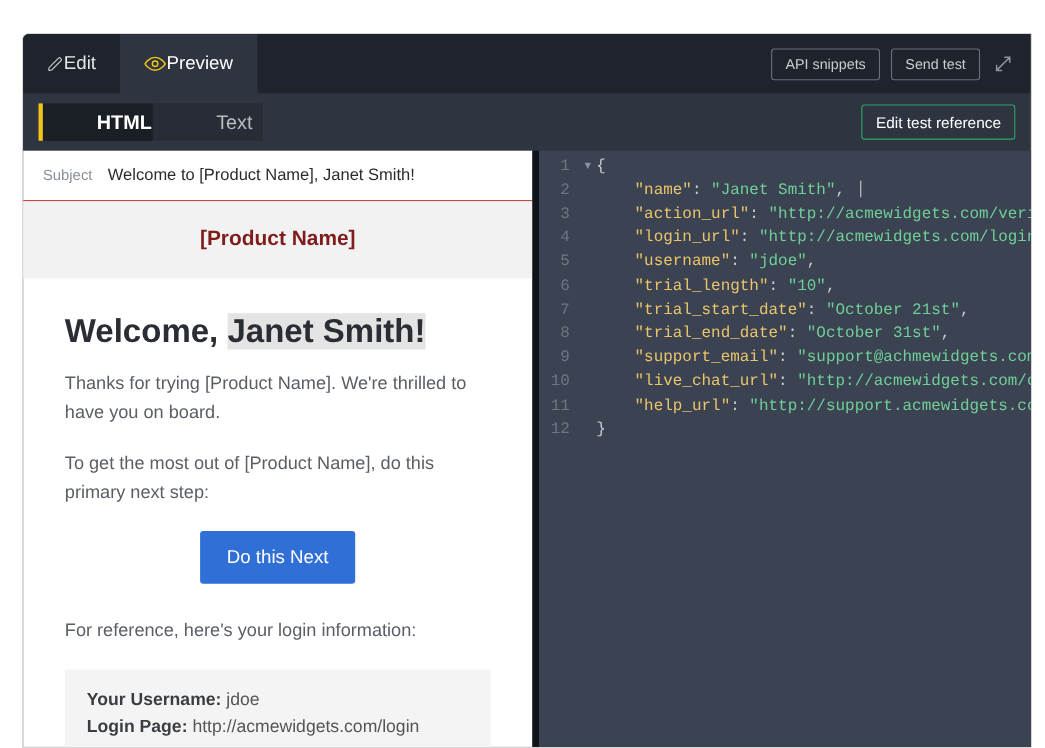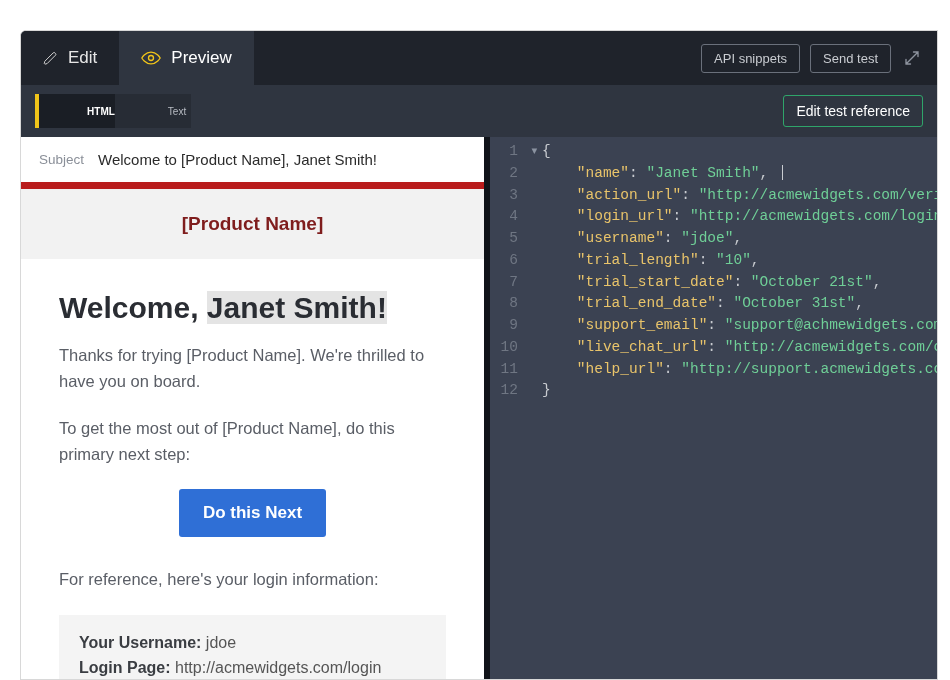--- a/index.html
+++ b/index.html
@@ -15,21 +15,21 @@
   }
   
   .topbar {
     height: 54px;
     background: #1f232b;
     display: flex;
     align-items: stretch;
     color: #fff;
   }
   .topbar .tab {
-    display: flex; align-items: center; gap: 10px;
+    display: flex; align-items: center; 
     padding: 0 22px;
     font-size: 17px;
     cursor: pointer;
     color: #e6e6e6;
     text-align: center;
   }
   .topbar .tab.active {
     background: #2f3540;
     color: #fff;
   }
@@ -59,23 +59,23 @@
     background:#2f3540;
     display:flex; align-items:center;
     padding: 0 14px;
   }
   .mode-tabs {
     display:flex;
     border-left: 4px solid #f0c419;
     height: 34px;
   }
   .mode-tab {
-    width: 76px;
+    width: 100px;
     display:flex; align-items:center; justify-content:center;
-    font-size: 10px;
+    font-size: 18px;
     color:#b7bbc2;
     background:#272c35;
     cursor:pointer;
     padding-left:48px;
   }
   .mode-tab.active {
     background:#1a1e25;
     color:#fff;
     font-weight:600;
   }
@@ -113,21 +113,21 @@
     font-family: "SFMono-Regular", Consolas, "Liberation Mono", Menlo, monospace;
     font-size: 14.5px;
     line-height: 1.5;
     overflow:auto;
     padding: 4px 0 0 0;
   }
   
   .subject-row {
     display:flex; align-items:center;
     padding: 14px 18px;
-    border-bottom:7px solid #b91c1c;
+    border-bottom:1px solid #b91c1c;
     font-size:15px;
     color:#2b2b2b;
   }
   .subject-label { color:#8a8f98; font-size:13.5px; margin-right:14px; }
   .tmpl-header {
     background:#f2f2f2;
     text-align:center;
     padding: 24px 0;
     color:#7f1d1d;
     font-size:19px;
@@ -142,21 +142,21 @@
   .email-body h1 {
     font-size: 30px;
     color:#2a2d33;
     font-weight:700;
     margin-bottom: 18px;
   }
   .email-body h1 .hl {
     background:#e4e4e4;
   }
   .email-body p { font-size:16.5px; line-height:1.55; margin-bottom: 22px; }
-  .cta-wrap { text-align:center; margin: 10px 0 30px 0; font-weight: bold; }
+  .cta-wrap { text-align:center; margin: 10px 0 30px 0; }
   .cta {
     display:inline-block;
     background:#2f6fd6;
     color:#fff;
     font-size:17px;
     padding: 14px 24px;
     border-radius:3px;
     text-decoration:none;
     cursor:pointer;
   }

